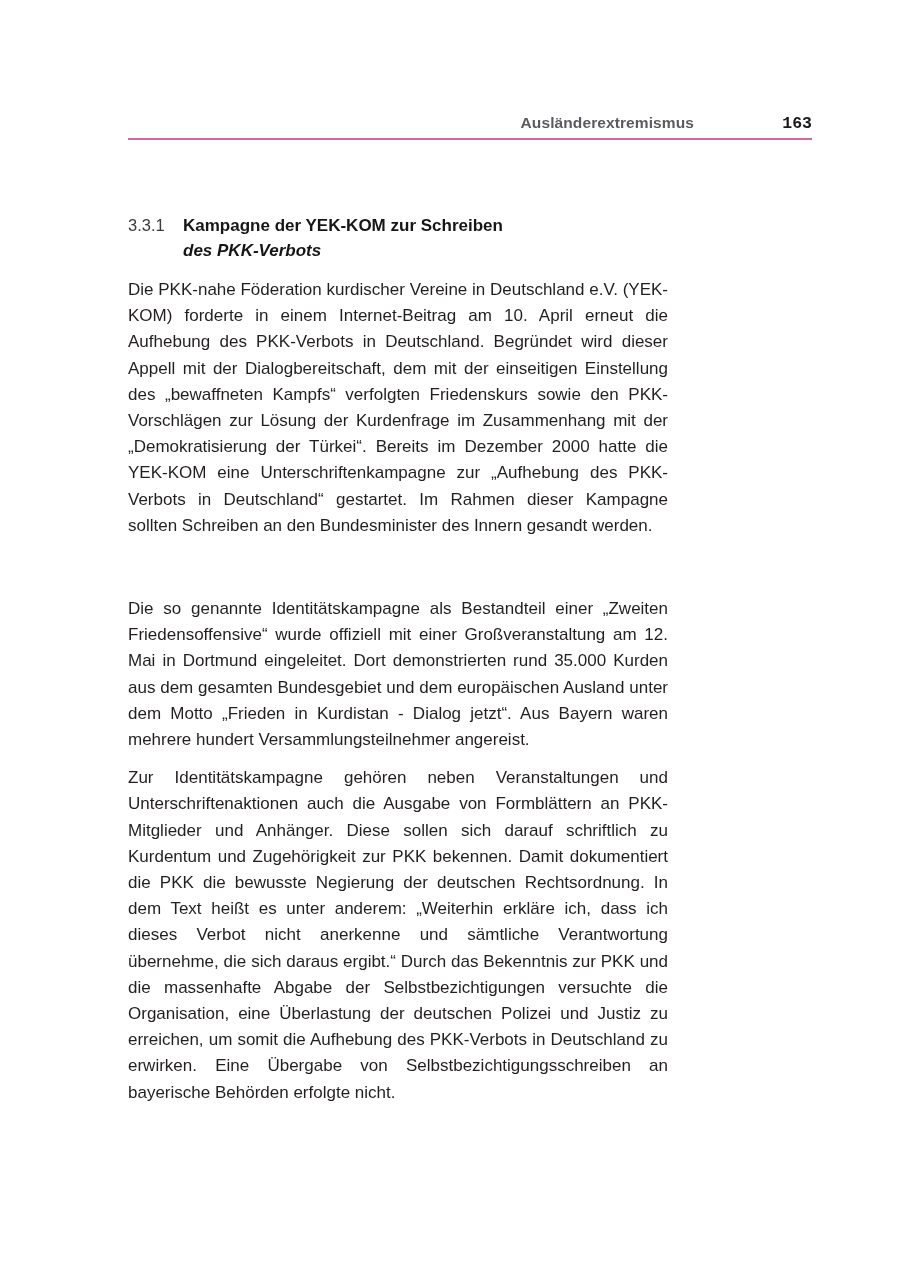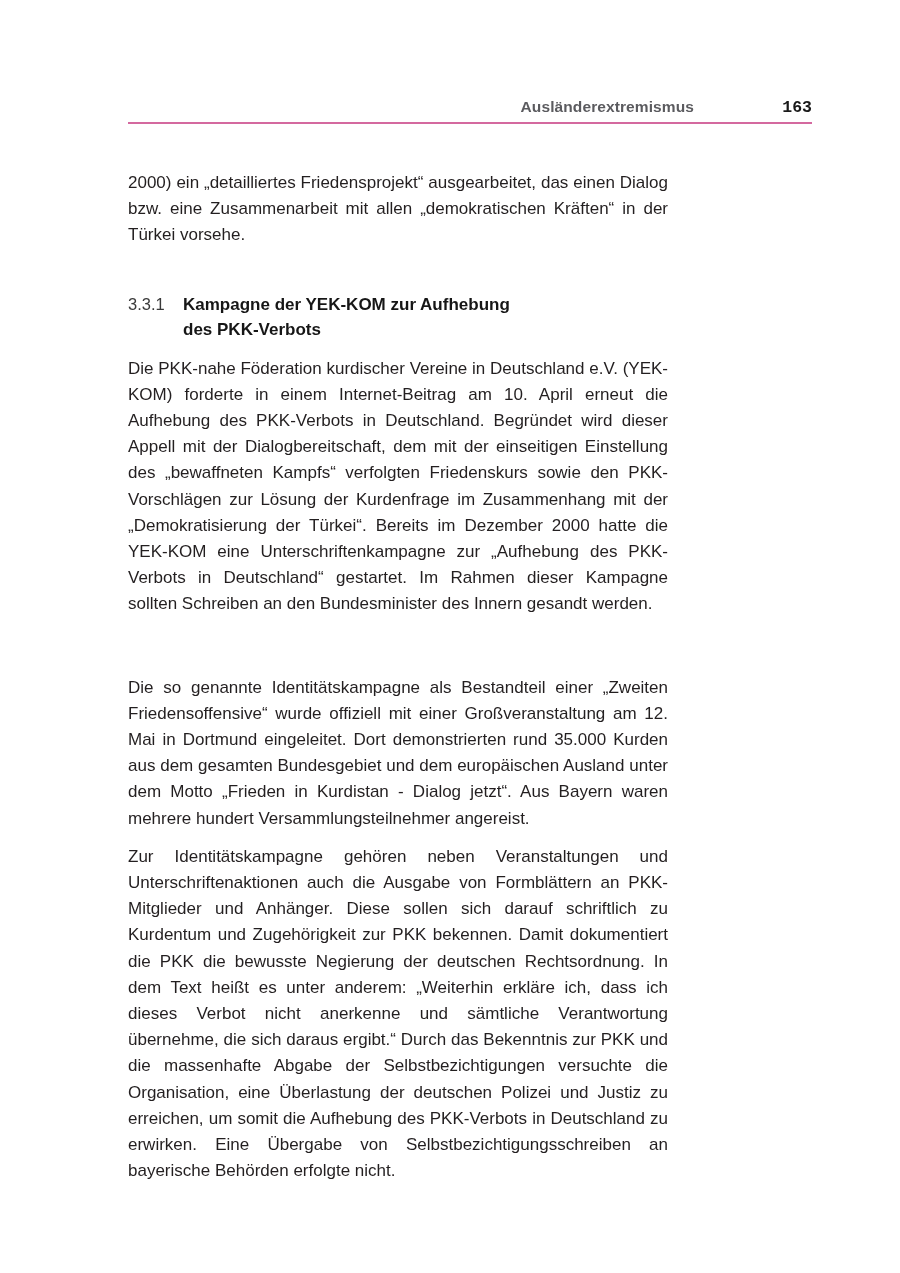--- a/index.html
+++ b/index.html
@@ -20,21 +20,21 @@
     margin: 0 auto;
     background: #ffffff;
     overflow: hidden;
     box-sizing: border-box;
   }
 
   
   .running-header {
     position: absolute;
     left: 128px;
-    top: 98px;
+    top: 114px;
     width: 684px;
     box-sizing: border-box;
   }
   .running-header-row {
     display: flex;
     align-items: baseline;
     justify-content: flex-end;
     padding-bottom: 5px;
   }
   .header-title {
@@ -94,45 +94,44 @@
     font-weight: normal;
     font-size: 16.5px;
     color: #3a3a3a;
   }
   .section-title {
     font-weight: bold;
     font-size: 17px;
     line-height: 25px;
     color: #161616;
   }
-  .section-title .line2 { display: block; }
+  .section-title .line2 { display: block; font-style: italic; }
 </style>
 </head>
 <body>
 
 <div class="page">
 
   <div class="running-header">
     <div class="running-header-row">
       <span class="header-title" style="color: rgb(91, 91, 95);">Ausländerextremismus</span>
       <span class="header-pageno">163</span>
     </div>
     <div class="header-rule" style="background: rgb(212, 105, 159);"></div>
   </div>
 
   <div class="content">
 
-    <p class="body-text" style="text-align-last: left;">2000) ein „detailliertes Friedensprojekt“ ausgearbeitet, das einen Dialog bzw. eine Zusammenarbeit mit allen „demokratischen Kräften“ in der Türkei vorsehe.</p>
 
     <div class="spacer-before-heading"></div>
 
     <div class="section-heading">
       <span class="section-number">3.3.1</span>
       <span class="section-title">
-        <span class="line1">Kampagne der YEK-KOM zur Aufhebung</span>
+        <span class="line1">Kampagne der YEK-KOM zur Schreiben</span>
         <span class="line2">des PKK-Verbots</span>
       </span>
     </div>
 
     <div class="spacer-after-heading"></div>
 
     <p class="body-text" style="text-align-last: left;">Die PKK-nahe Föderation kurdischer Vereine in Deutschland e.V. (YEK-KOM) forderte in einem Internet-Beitrag am 10. April erneut die Aufhebung des PKK-Verbots in Deutschland. Begründet wird dieser Appell mit der Dialogbereitschaft, dem mit der einseitigen Einstellung des „bewaffneten Kampfs“ verfolgten Friedenskurs sowie den PKK-Vorschlägen zur Lösung der Kurdenfrage im Zusammenhang mit der „Demokratisierung der Türkei“. Bereits im Dezember 2000 hatte die YEK-KOM eine Unterschriftenkampagne zur „Aufhebung des PKK-Verbots in Deutschland“ gestartet. Im Rahmen dieser Kampagne sollten Schreiben an den Bundesminister des Innern gesandt werden.</p>
 
     <div class="spacer-before-heading"></div>
 

